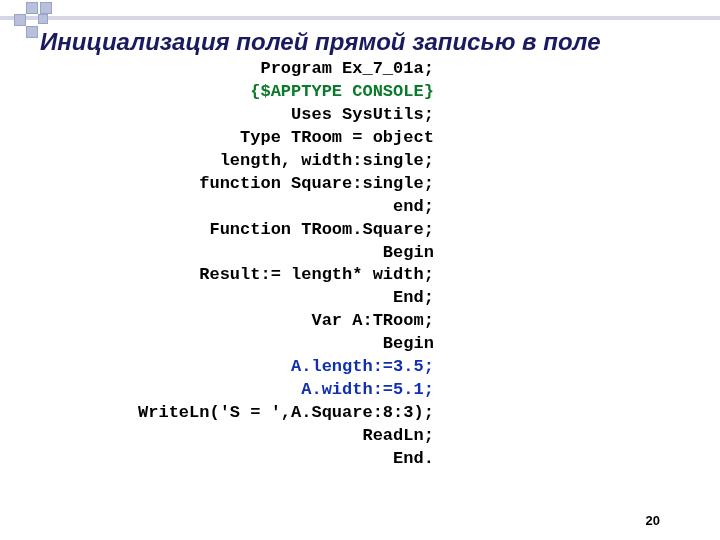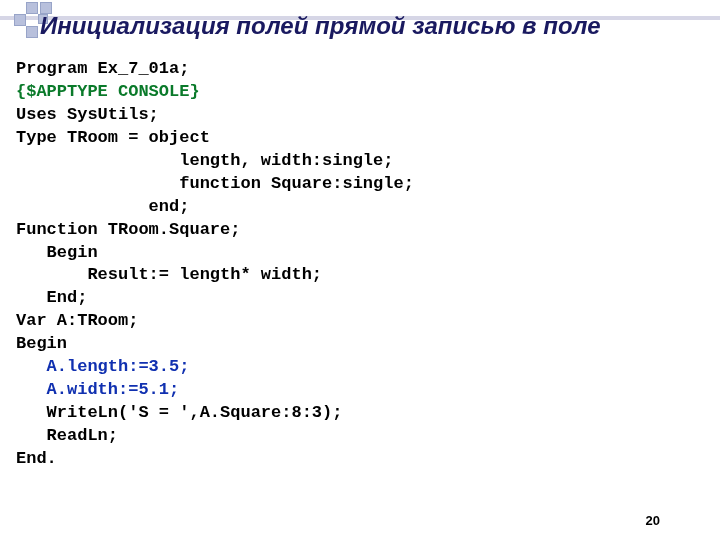--- a/index.html
+++ b/index.html
@@ -32,39 +32,40 @@
     background: #b8c0dc;
     border: 1px solid #98a4c8;
   }
   .sq1 { top: 2px; left: 26px; width: 10px; height: 10px; background:#cfd6ea; }
   .sq2 { top: 2px; left: 40px; width: 10px; height: 10px; }
   .sq3 { top: 14px; left: 14px; width: 10px; height: 10px; }
   .sq4 { top: 14px; left: 38px; width: 8px; height: 8px; background:#e6e9f4;}
   .sq5 { top: 26px; left: 26px; width: 10px; height: 10px; }
   .title {
     position: absolute;
-    top: 12px;
+    top: 28px;
     left: 40px;
     right: 20px;
     font-size: 24px;
     font-weight: bold;
     color: #1a1a60;
     font-style: italic;
     font-family: Arial, sans-serif;
   }
   .code {
     position: absolute;
     top: 58px;
-    left: 16px;
+    left: 36px;
     font-family: "Courier New", monospace;
     font-size: 17px;
     font-weight: bold;
     line-height: 1.35;
     color: #000;
     white-space: pre;
+    text-align: right;
   }
   .dir { color: #0a7a2a; }
   .hl  { color: #1030b0; }
   .pagenum {
     position: absolute;
     bottom: 12px;
     right: 60px;
     font-size: 13px;
     font-weight: bold;
     font-family: Arial, sans-serif;

